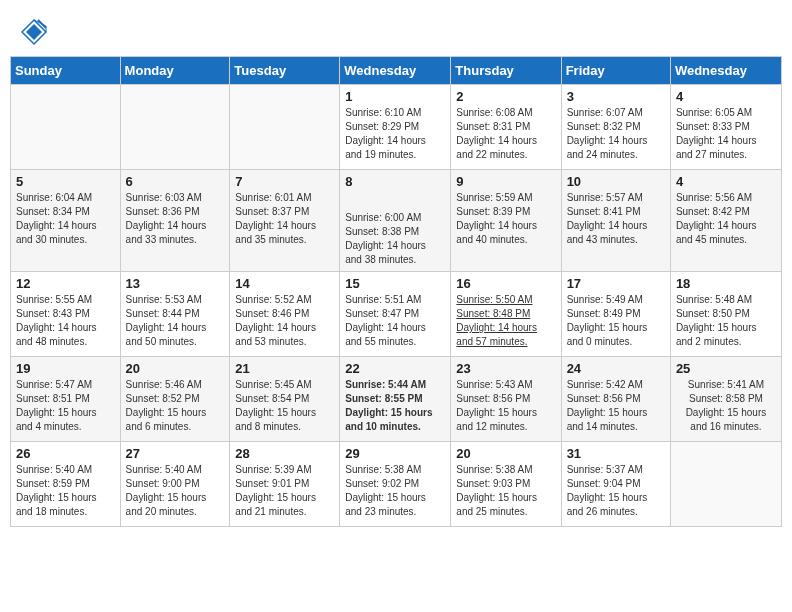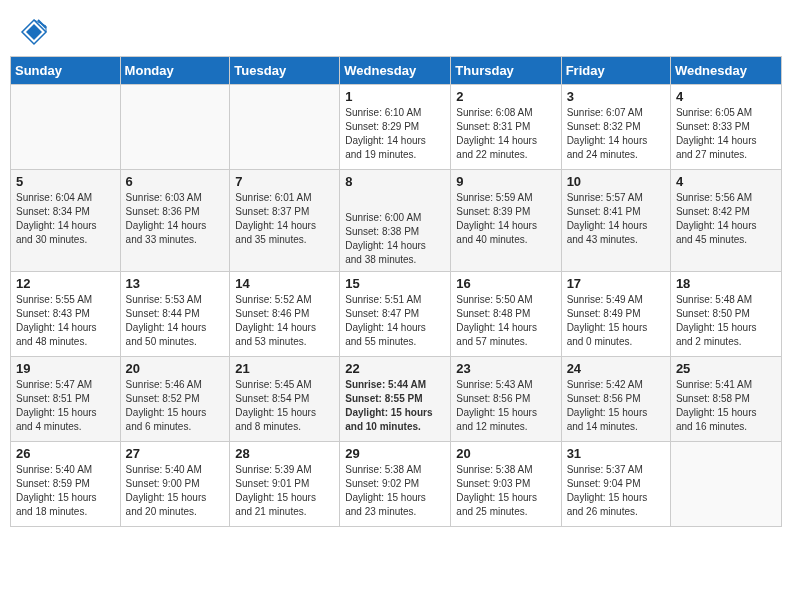--- a/index.html
+++ b/index.html
@@ -242,21 +242,21 @@
         </td>
         <td>
           <span class="day-number">15</span>
           <div class="day-info" style="white-space: pre-line;">Sunrise: 5:51 AM
 Sunset: 8:47 PM
 Daylight: 14 hours
 and 55 minutes.</div>
         </td>
         <td>
           <span class="day-number">16</span>
-          <div class="day-info" style="white-space: pre-line;">Sunrise: 5:50 AM
+          <div class="day-info" style="white-space: pre-line; text-decoration: underline;">Sunrise: 5:50 AM
 Sunset: 8:48 PM
 Daylight: 14 hours
 and 57 minutes.</div>
         </td>
         <td>
           <span class="day-number">17</span>
           <div class="day-info" style="white-space: pre-line;">Sunrise: 5:49 AM
 Sunset: 8:49 PM
 Daylight: 15 hours
 and 0 minutes.</div>
@@ -307,21 +307,21 @@
         </td>
         <td>
           <span class="day-number">24</span>
           <div class="day-info" style="white-space: pre-line;">Sunrise: 5:42 AM
 Sunset: 8:56 PM
 Daylight: 15 hours
 and 14 minutes.</div>
         </td>
         <td>
           <span class="day-number">25</span>
-          <div class="day-info" style="white-space: pre-line;">Sunrise: 5:41 AM
+          <div class="day-info" style="white-space: pre-line; text-align: center;">Sunrise: 5:41 AM
 Sunset: 8:58 PM
 Daylight: 15 hours
 and 16 minutes.</div>
         </td>
       </tr>
       <tr>
         <td>
           <span class="day-number">26</span>
           <div class="day-info" style="white-space: pre-line;">Sunrise: 5:40 AM
 Sunset: 8:59 PM

